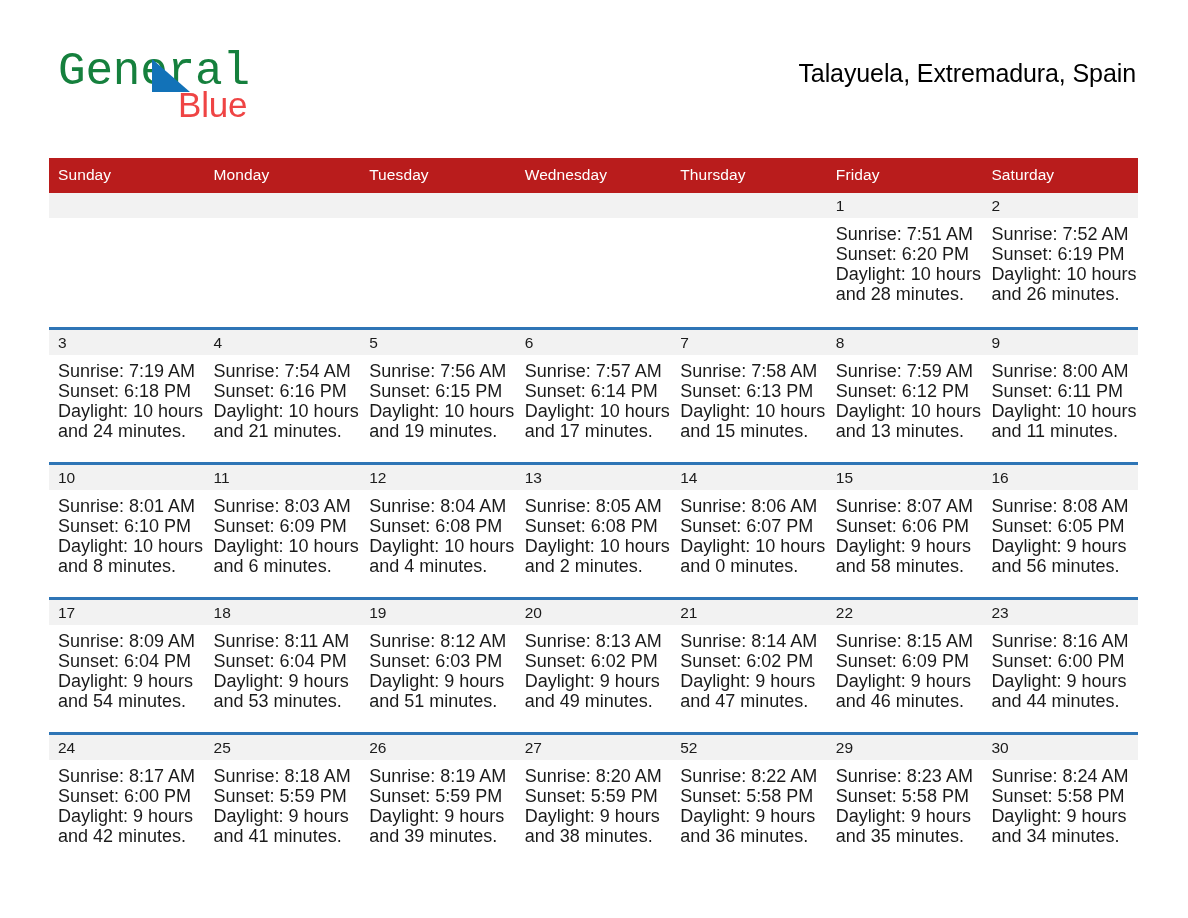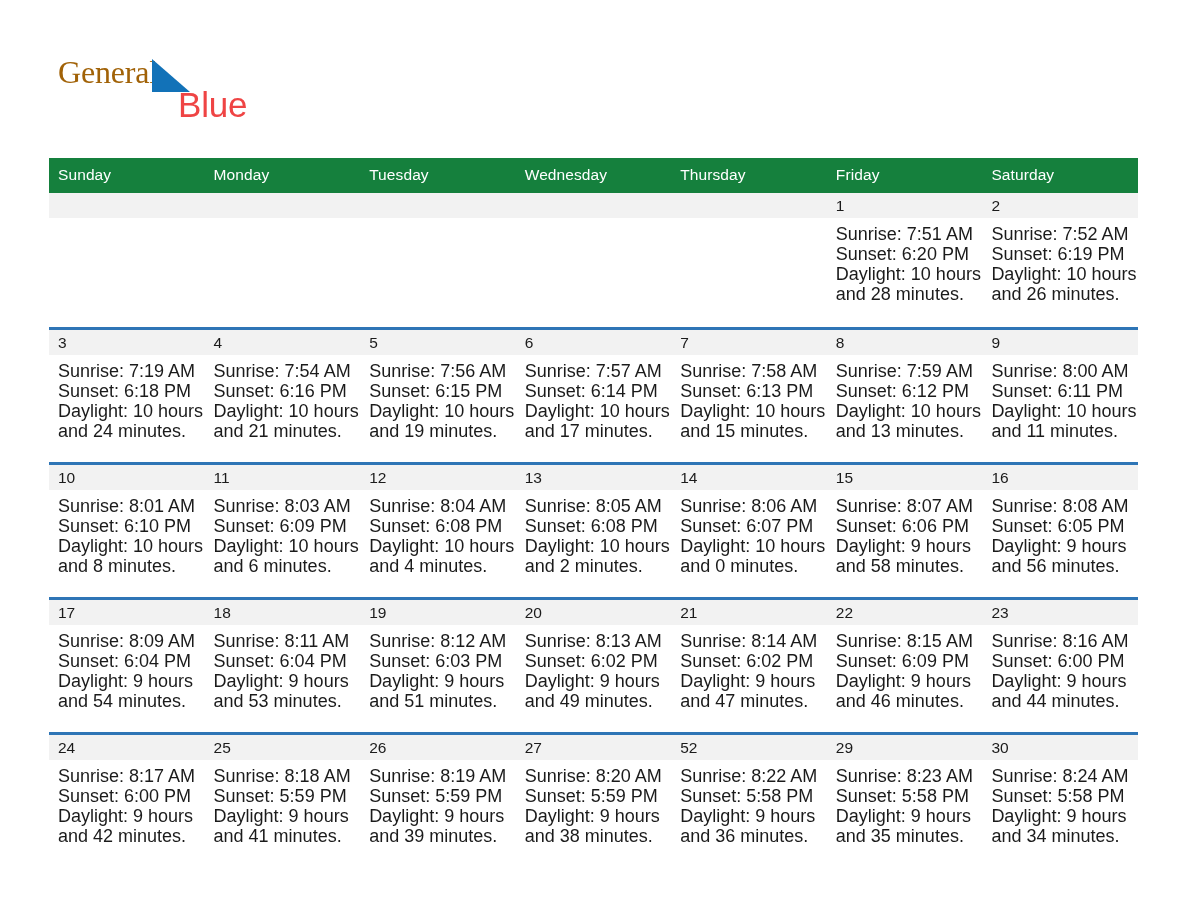--- a/index.html
+++ b/index.html
@@ -35,25 +35,25 @@
     left: 58px;
     top: 52px;
     width: 260px;
     height: 80px;
     user-select: none;
   }
   .logo-general {
     position: absolute;
     left: 0;
     top: 0;
-    font-size: 32px;
+    font-size: 46px;
     line-height: 40px;
     letter-spacing: -0.2px;
-    color: #a16207;
-    font-family: Liberation Serif, serif;
+    color: #15803d;
+    font-family: Liberation Mono, monospace;
   }
   .logo-tri {
     position: absolute;
     left: 94px;
     top: 7px;
     width: 0;
     height: 0;
     border-left: 38px solid #1272b8;
     border-top: 33px solid transparent;
   }
@@ -96,21 +96,21 @@
     position: absolute;
     left: 49px;
     top: 158px;
     width: 1089px;
     border-collapse: collapse;
     table-layout: fixed;
   }
   .cal col { width: 155.57px; }
 
   .cal thead th {
-    background: #15803d;
+    background: #b91c1c;
     color: #ffffff;
     font-size: 15.5px;
     font-weight: normal;
     text-align: left;
     padding: 8px 0 9px 9px;
     height: 18px;
     letter-spacing: 0.1px;
     margin-left: 48px;
   }
 
@@ -158,20 +158,21 @@
 
   <div class="top">
 
     <div class="logo">
       <span class="logo-general">General</span>
       <span class="logo-tri"></span>
       <span class="logo-blue">Blue</span>
     </div>
 
     <div class="title-block">
+      <h2 class="cal-subtitle">Talayuela, Extremadura, Spain</h2>
     </div>
 
   </div>
 
   <table class="cal">
     <colgroup>
       <col>
         <col>
         <col>
         <col>

